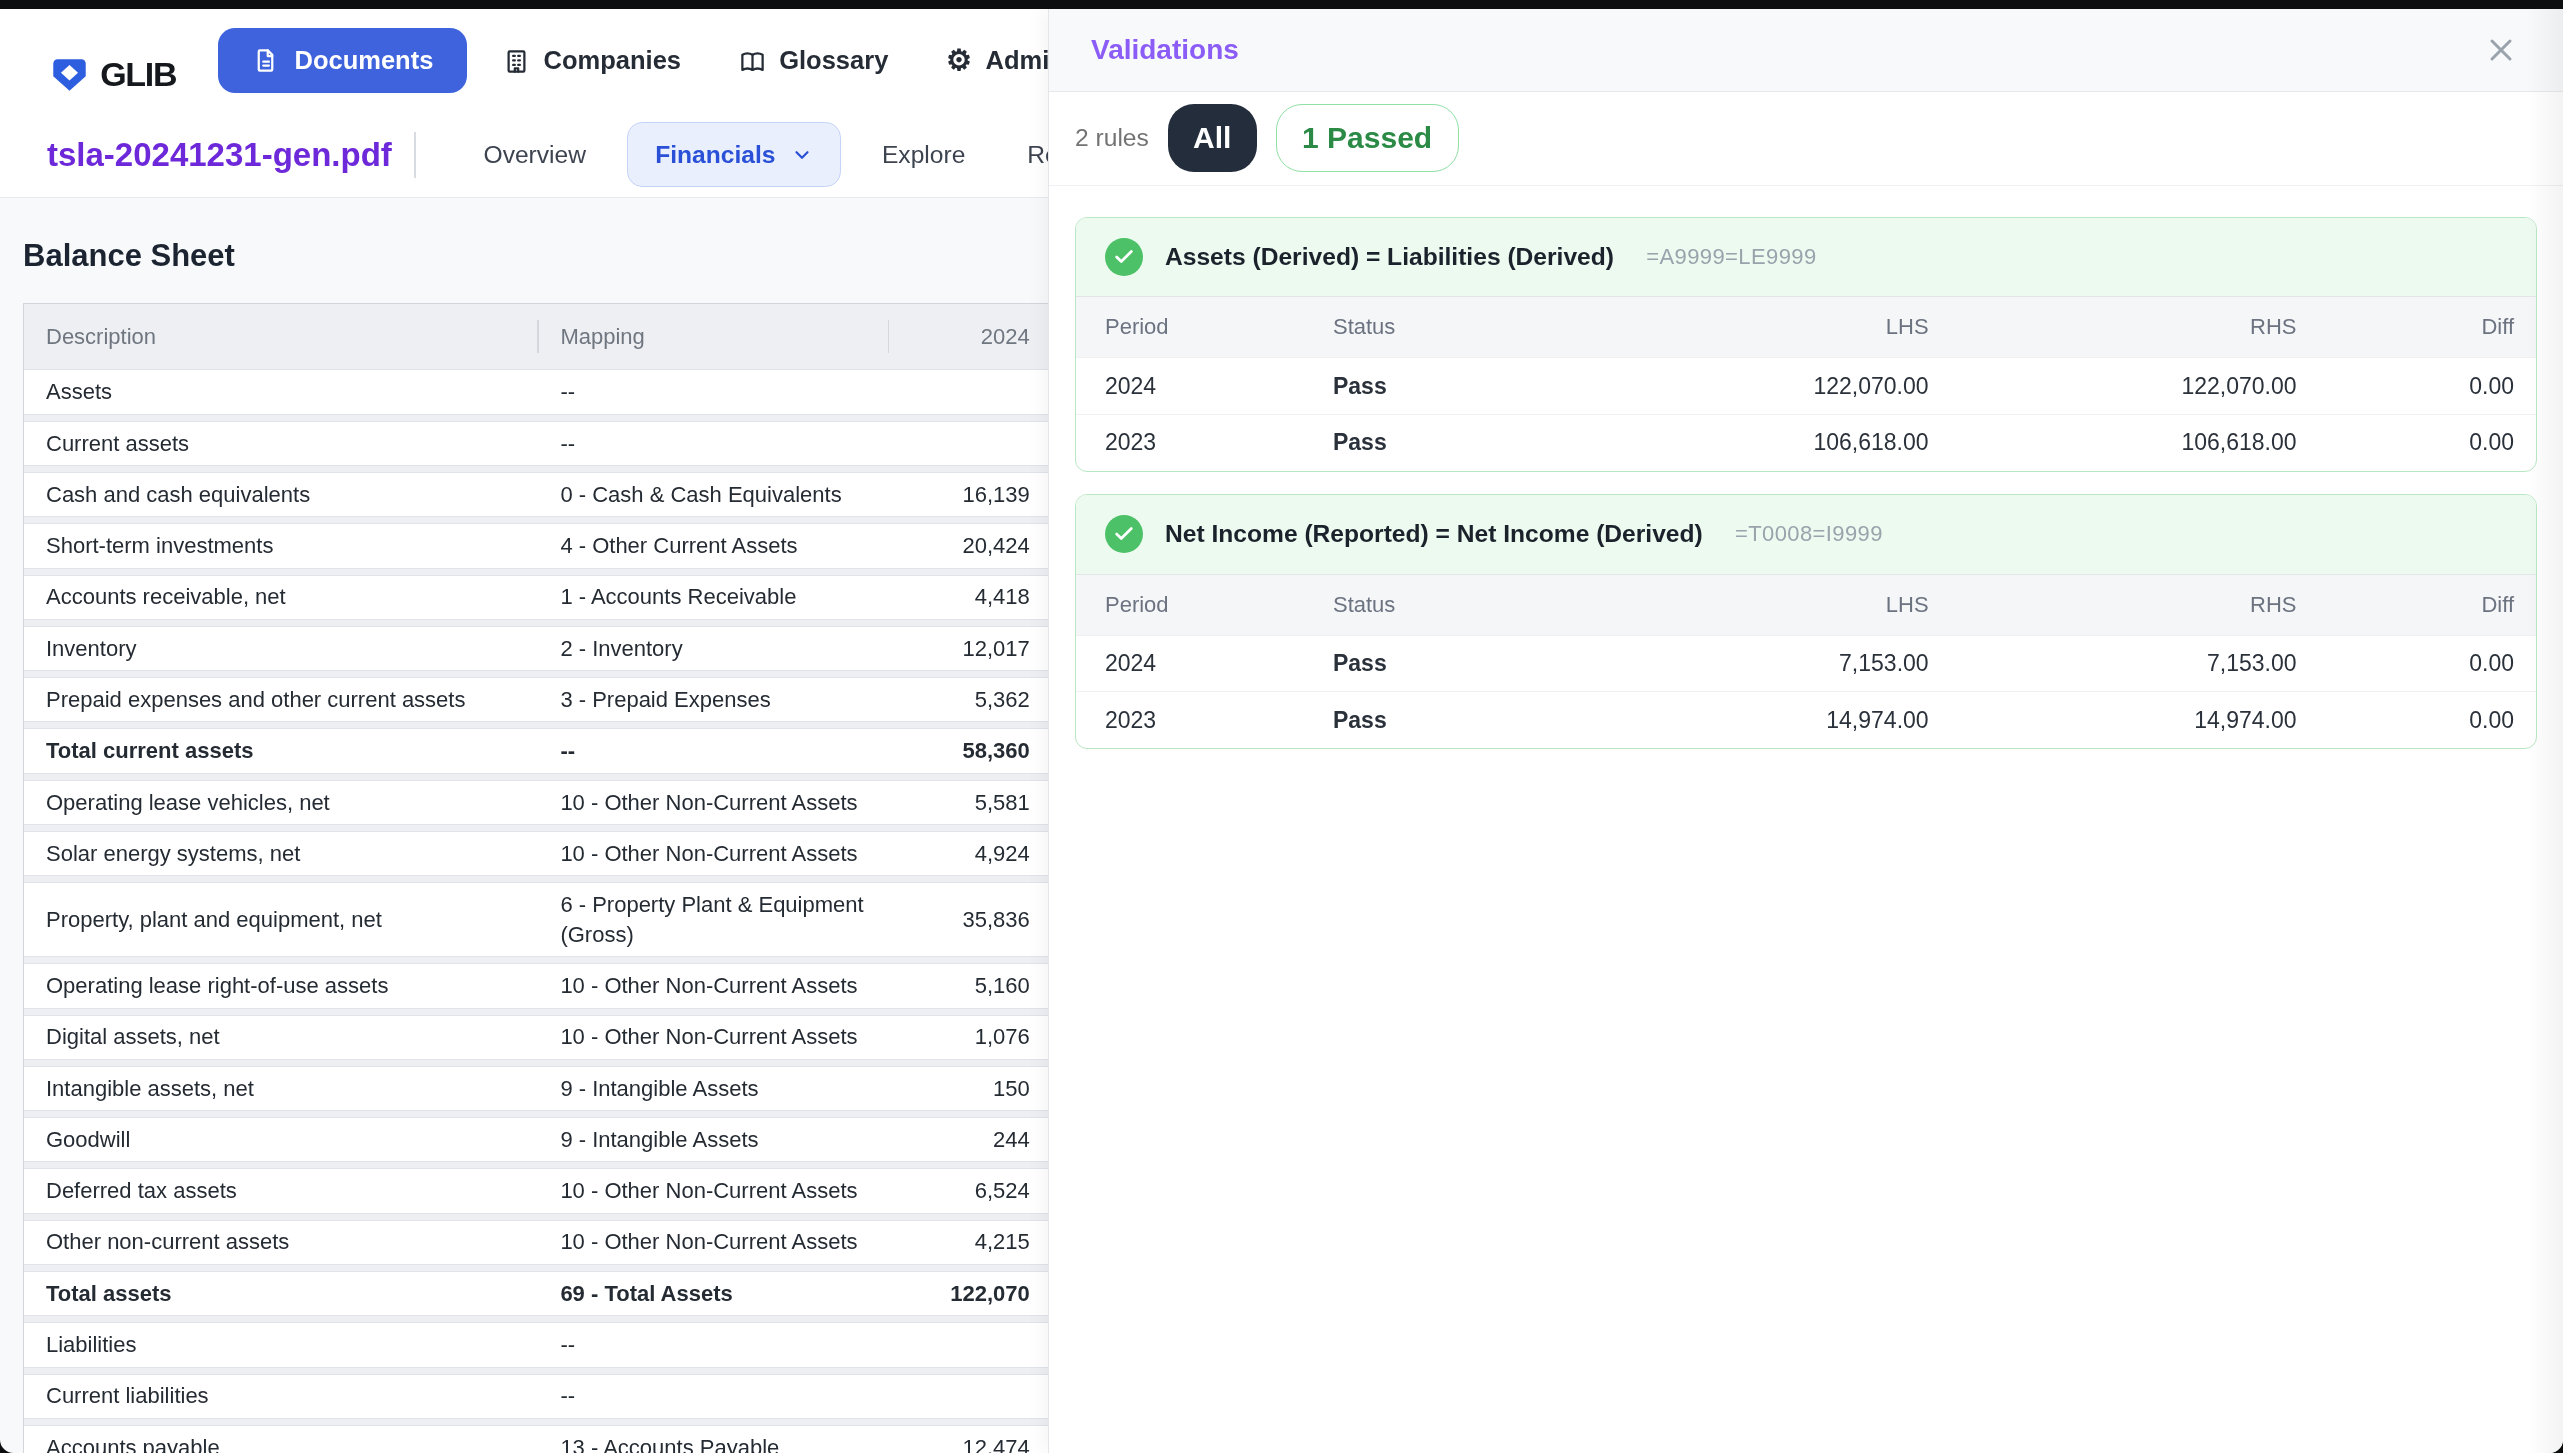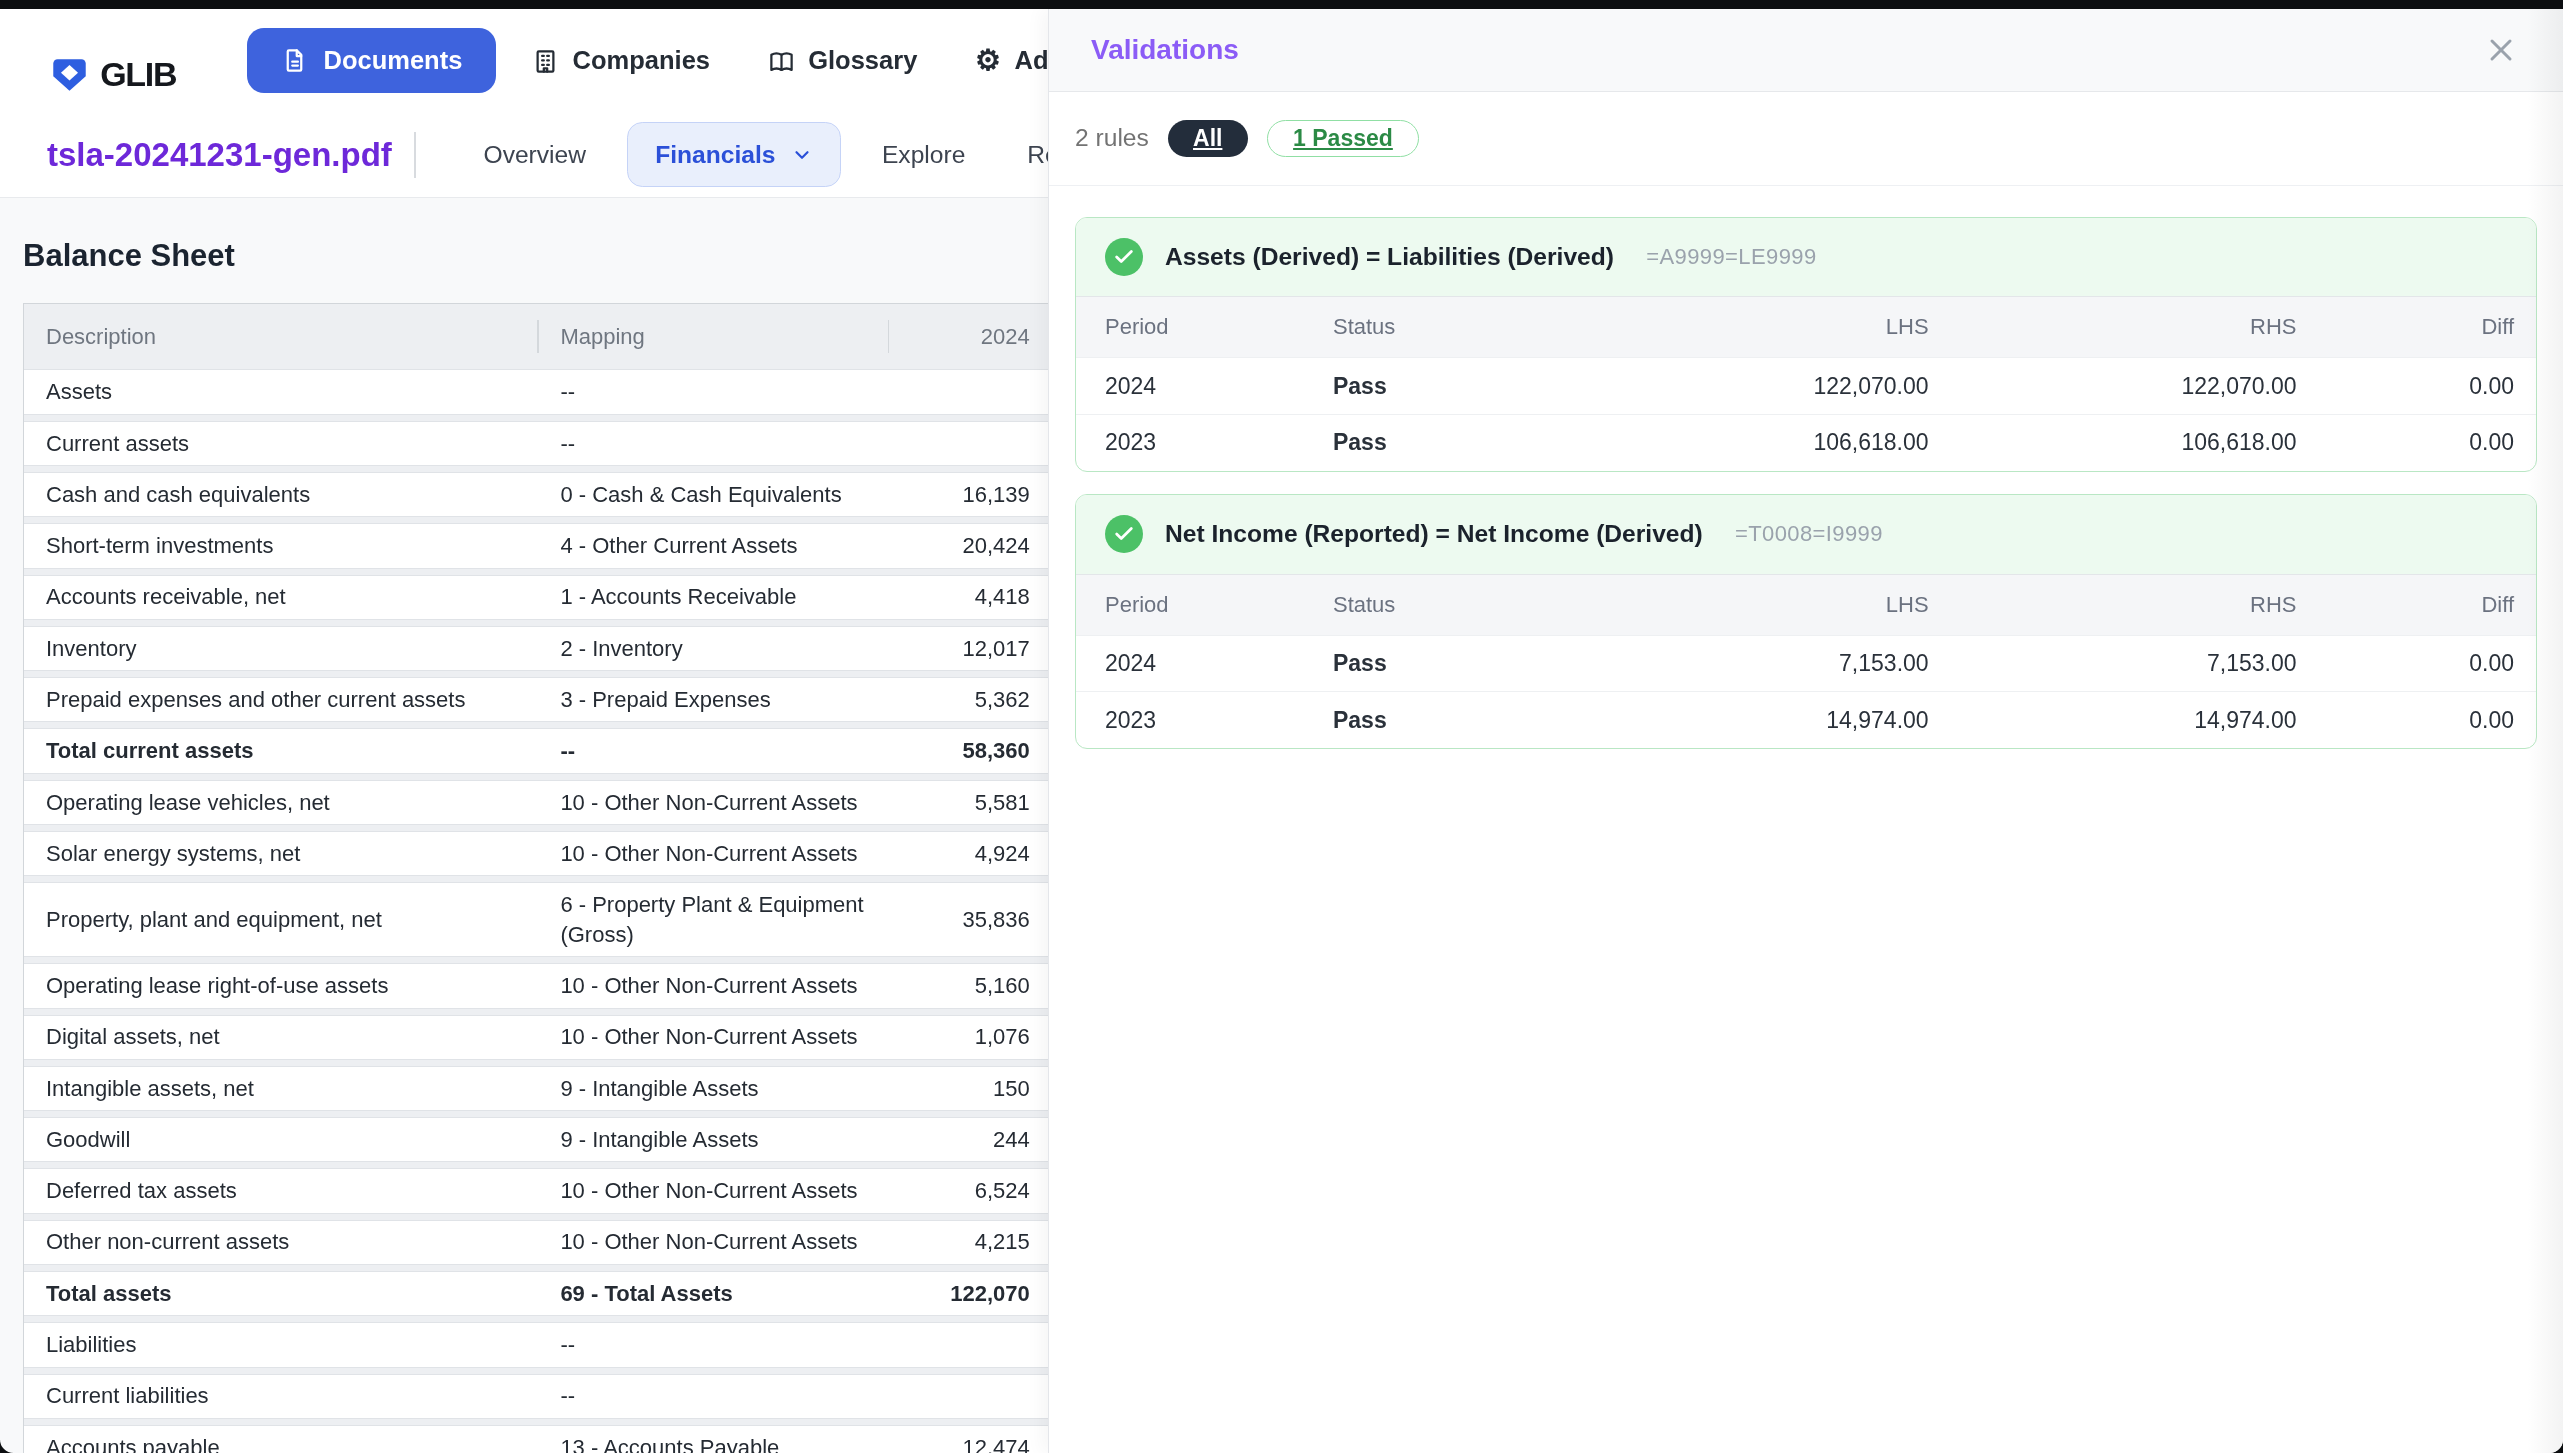--- a/index.html
+++ b/index.html
@@ -5,21 +5,21 @@
   html,body{margin:0;padding:0;background:#000;}
   .screen{position:relative;width:2563px;height:1453px;background:#0c0e10;overflow:hidden;
           font-family:"Liberation Sans","DejaVu Sans",sans-serif;color:#1b222c;}
   .app{position:absolute;left:0;right:0;top:8.5px;bottom:0;background:#f8f9fa;
        border-radius:0 0 13.6px 13.6px;overflow:hidden;}
 
   
   .topnav{height:104px;background:#fff;display:flex;align-items:center;padding-left:49px;}
   .logo{display:flex;align-items:center;gap:10.2px;cursor:pointer;background:none;border:none;padding:0;margin-top:27px;}
   .logo-text{font-size:34px;font-weight:800;color:#15181d;letter-spacing:-1.3px;}
-  .nav-items{display:flex;align-items:center;margin-left:71px;gap:13.6px;}
+  .nav-items{display:flex;align-items:center;margin-left:42px;gap:13.6px;}
   .nav-btn{display:flex;align-items:center;gap:15.3px;background:#3e63dd;color:#fff;height:65px;
            padding:0 34px;border-radius:17px;font-size:25.5px;font-weight:600;border:none;cursor:pointer;}
   .nav-link{display:flex;align-items:flex-end;gap:13.6px;color:#252c35;font-size:25.5px;font-weight:600;
             background:none;border:none;padding:0 22px;cursor:pointer;}
   .gear-glyph{font-size:29px;line-height:1;color:#252c35;}
 
   
   .docbar{height:84px;background:#fff;border-bottom:1.7px solid #e8eaed;display:flex;align-items:center;
           padding-left:47px;}
   .doc-title{font-size:33px;font-weight:700;color:#6d28d9;white-space:nowrap;}
@@ -53,22 +53,22 @@
   .panel{position:absolute;left:1048px;top:0;right:0;bottom:0;background:#fff;z-index:10;
          border-left:1.7px solid #e4e6ea;box-shadow:-6.8px 0 17px rgba(15,20,30,0.04);
          display:flex;flex-direction:column;}
   .panel-head{height:82px;flex:none;background:#f8f9fa;border-bottom:1.7px solid #e6e8eb;display:flex;
               align-items:center;padding:0 39px 0 26px;}
   .panel-title{font-size:28px;font-weight:700;color:#8b5cf6;margin:16px;flex:1;}
   .close-btn{background:none;border:none;padding:5.1px;cursor:pointer;color:#9aa2ac;display:flex;}
   .filter-row{height:93px;flex:none;display:flex;align-items:center;gap:18.7px;padding:0 26px;
               border-bottom:1.7px solid #eef0f3;}
   .rules-count{font-size:24.6px;color:#737373;}
-  .pill{height:37px;border-radius:26px;font-size:23px;display:flex;align-items:center;
-        padding:0 25.5px;cursor:pointer;white-space:nowrap;text-decoration:underline;}
+  .pill{height:68px;border-radius:26px;font-size:30px;display:flex;align-items:center;
+        padding:0 25.5px;cursor:pointer;white-space:nowrap;}
   .pill.dark{background:#232d3b;color:#fff;font-weight:700;border:none;}
   .pill.green{background:#fff;color:#2b8a45;font-weight:600;border:1.7px solid #90dfa4;}
   .cards{padding:31px 26px;display:flex;flex-direction:column;gap:22px;overflow:hidden;}
   .card{border:1.7px solid #b9e7c4;border-radius:12px;overflow:hidden;background:#fff;}
   .card-head{background:#edfaf0;display:flex;align-items:center;gap:22px;padding:20.4px 29px;}
   .check{width:38px;height:38px;border-radius:50%;background:#4cc167;display:flex;align-items:center;
          justify-content:center;flex:none;}
   .card-title{font-size:24.6px;font-weight:700;color:#1b222c;white-space:nowrap;}
   .card-code{font-size:22px;color:#9aa2ac;margin-left:10.2px;letter-spacing:0.4px;white-space:nowrap;}
   .card-table{width:100%;border-collapse:collapse;font-size:23px;table-layout:fixed;}

